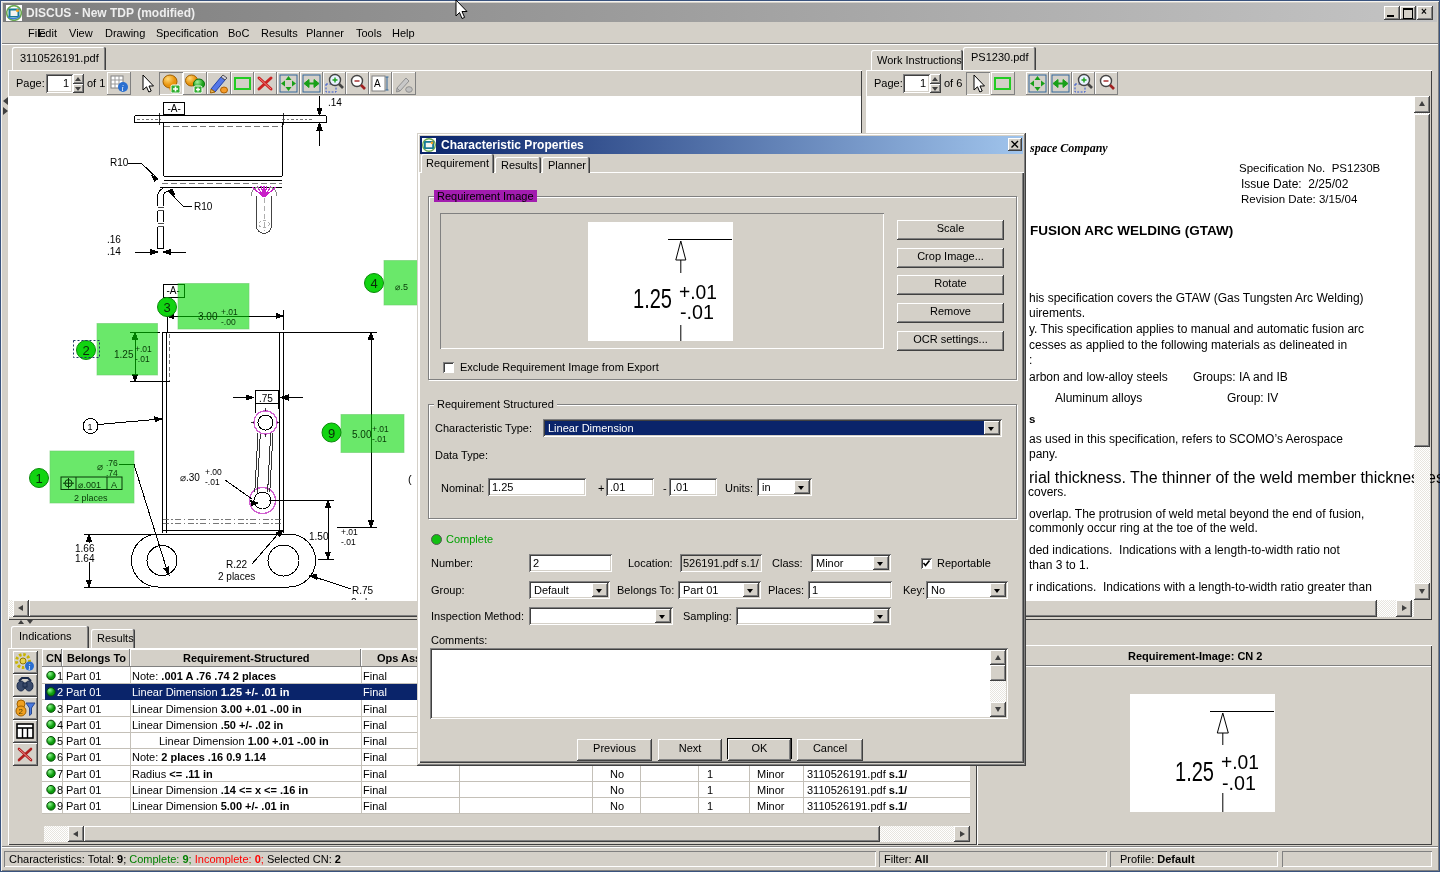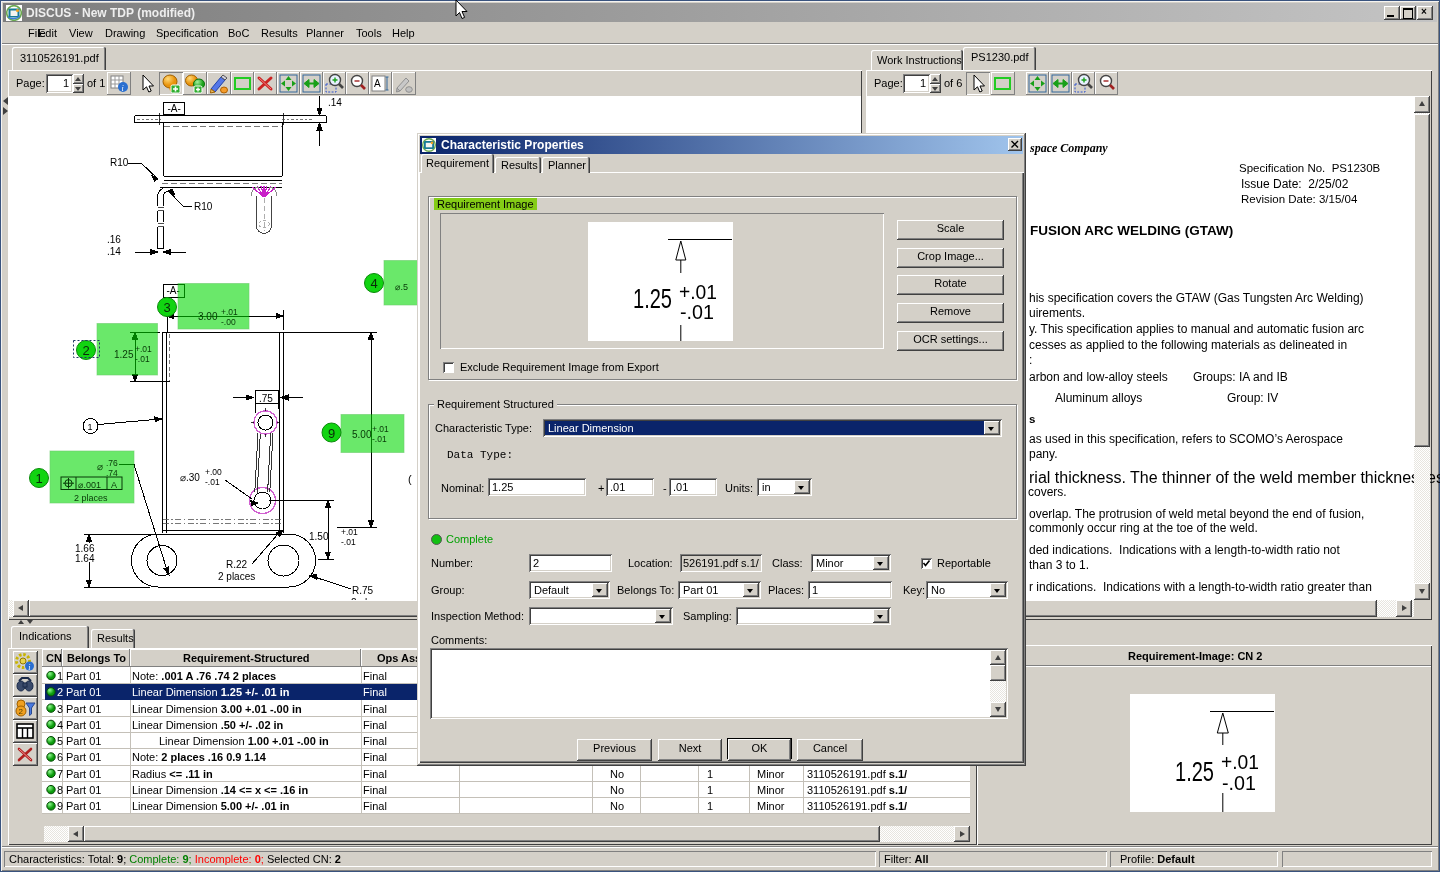--- a/index.html
+++ b/index.html
@@ -653,21 +653,21 @@
 
  <div class="r" style="left:2px;top:39px;width:605px;height:591px;background:#d4d0c8;box-shadow:inset 1px 1px 0 #fff,inset -1px -1px 0 #404040,inset -2px -2px 0 #808080;"></div>
  <div class="tab" style="left:4px;top:21px;width:73px;height:19px;"></div>
  <div class="lbl" style="left:9px;top:24px;">Requirement</div>
  <div class="tab" style="left:78px;top:24px;width:46px;height:16px;"></div>
  <div class="lbl" style="left:84px;top:26px;">Results</div>
  <div class="tab" style="left:125px;top:24px;width:48px;height:16px;"></div>
  <div class="lbl" style="left:131px;top:26px;">Planner</div>
 
  <div class="r etch" style="left:11px;top:63px;width:587px;height:182px;"></div>
- <div class="lbl" style="left:17px;top:65px;background:#84cc16;padding:0 3px;">Requirement Image</div>
+ <div class="lbl" style="left:17px;top:57px;background:#a21caf;padding:0 3px;">Requirement Image</div>
  <div class="r sunk1" style="left:23px;top:80px;width:444px;height:136px;background:#d4d0c8;"></div>
  <div class="r" style="left:171px;top:89px;width:145px;height:119px;background:#fff;">
   <svg width="145" height="119">
   <g stroke="#000" fill="none">
   <path d="M80,17.5 H144"></path>
   <path d="M92.8,19 l-5,19 h10 Z"></path>
   <path d="M92.8,38 V51"></path>
   <path d="M92.8,103 V119"></path>
   </g>
   <text x="45" y="86" font-size="27" font-family="Liberation Sans" textLength="39" lengthAdjust="spacingAndGlyphs">1.25</text>
@@ -686,21 +686,21 @@
  <div class="r etch" style="left:11px;top:271px;width:587px;height:113px;"></div>
  <div class="lbl" style="left:17px;top:265px;background:#d4d0c8;padding:0 3px;">Requirement Structured</div>
  <div class="lbl" style="left:18px;top:289px;">Characteristic Type:</div>
  <div class="combo" style="left:126px;top:286px;width:459px;height:18px;">
       <div class="r" style="left:2px;top:2px;right:18px;bottom:2px;background:#0a246a;"></div>
       <div class="ctext" style="color:#fff;left:5px;">Linear Dimension</div>
       <div class="cbtn">
         <i></i>
       </div>
     </div>
- <div class="lbl" style="left:30px;top:316px;font-family:Liberation Mono, monospace;">Data Type:</div>
+ <div class="lbl" style="left:18px;top:316px;">Data Type:</div>
  <div class="lbl" style="left:24px;top:349px;">Nominal:</div>
  <div class="r sunk" style="left:71px;top:345px;width:98px;height:18px;">
       <div class="r" style="left:4px;top:3px;">1.25</div>
     </div>
  <div class="lbl" style="left:181px;top:349px;">+</div>
  <div class="r sunk" style="left:189px;top:345px;width:48px;height:18px;">
       <div class="r" style="left:4px;top:3px;">.01</div>
     </div>
  <div class="lbl" style="left:246px;top:349px;">-</div>
  <div class="r sunk" style="left:252px;top:345px;width:48px;height:18px;">

